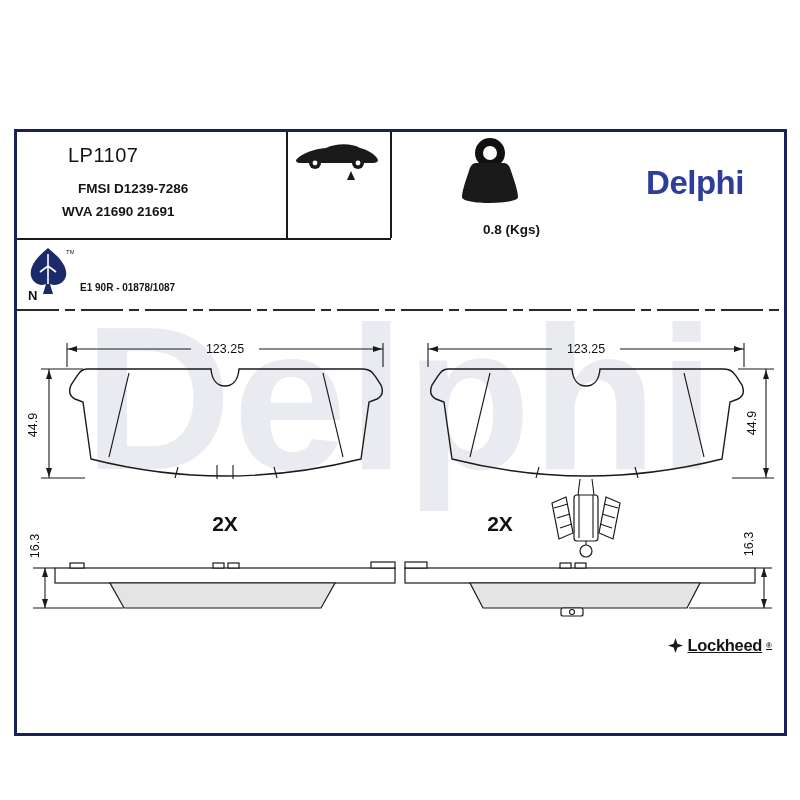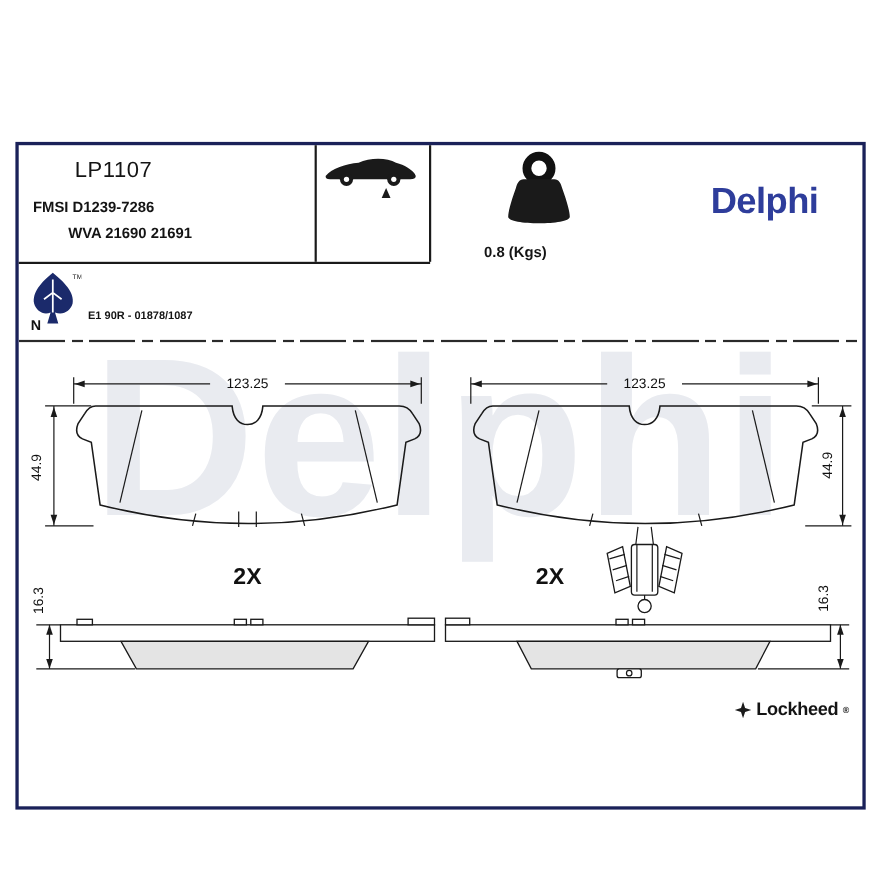--- a/index.html
+++ b/index.html
@@ -12,48 +12,48 @@
   body{width:800px;height:800px;background:#fff;font-family:"Liberation Sans",sans-serif;color:var(--ink);}
   .page{position:relative;width:800px;height:800px;background:#fff;overflow:hidden;}
   .watermark{
     position:absolute;left:0;top:295px;width:800px;text-align:center;
     font-size:205px;font-weight:700;line-height:1;color:var(--wm);
     letter-spacing:1px;user-select:none;
   }
   .frame{position:absolute;left:14px;top:129px;width:773px;height:607px;border:3px solid var(--frame);}
   .pn{position:absolute;left:30px;top:144px;font-size:20px;font-weight:400;letter-spacing:.5px;margin-left:38px;}
   .code{position:absolute;left:30px;font-size:13.5px;font-weight:700;}
-  .fmsi{top:181px;}
+  .fmsi{top:181px;margin-left:48px;}
   .wva{top:204px;margin-left:32px;}
   .vline{position:absolute;top:132px;width:1.5px;height:106px;background:#1a1a1a;}
   .v1{left:286px;}
   .v2{left:390px;}
   .hline{position:absolute;left:17px;top:238px;width:374px;height:1.5px;background:#1a1a1a;}
   .car-svg{position:absolute;left:292px;top:141px;}
   .kettle-svg{position:absolute;left:448px;top:136px;}
-  .kg{position:absolute;left:440px;top:222px;width:100px;text-align:left;font-size:13.5px;font-weight:700;}
+  .kg{position:absolute;left:440px;top:222px;width:100px;text-align:right;font-size:13.5px;font-weight:700;}
   .logo{position:absolute;left:630px;top:164px;width:130px;text-align:center;
         font-size:33px;font-weight:700;color:var(--brand);letter-spacing:-.5px;}
   .eco-svg{position:absolute;left:24px;top:246px;}
   .approval{position:absolute;left:80px;top:282px;font-size:10px;font-weight:700;}
   .chainline{position:absolute;left:17px;top:309px;width:765px;height:1.6px;
     background:repeating-linear-gradient(to right,#2a2a2a 0 42px,transparent 42px 48px,#2a2a2a 48px 58px,transparent 58px 64px);}
   svg text{font-family:"Liberation Sans",sans-serif;fill:#111;}
   .dim-t{font-size:12.5px;}
   .qty{font-size:21px;font-weight:600;}
   .ln{stroke:#1a1a1a;stroke-width:1.1;fill:none;}
   .outline{stroke:#1a1a1a;stroke-width:1.4;fill:none;}
   .solid{fill:#1a1a1a;}
   .fric{fill:#e4e4e4;stroke:#1a1a1a;stroke-width:1.2;}
   .white{fill:#fff;stroke:#1a1a1a;stroke-width:1.2;}
   .pad-left{position:absolute;left:25px;top:333px;}
   .pad-right{position:absolute;left:398px;top:333px;}
   .prof-left{position:absolute;left:25px;top:520px;}
   .prof-right{position:absolute;left:398px;top:520px;}
-  .lockheed{position:absolute;left:640px;top:636px;width:132px;display:flex;align-items:center;justify-content:flex-end;gap:4px;}
+  .lockheed{position:absolute;left:640px;top:636px;width:132px;display:flex;align-items:center;justify-content:flex-end;gap:4px;text-decoration:underline;}
   .lockheed .txt{font-size:16.5px;font-weight:700;letter-spacing:-.3px;}
   .lockheed sup{font-size:8px;font-weight:700;vertical-align:super;}
 </style>
 </head>
 <body>
 
 <div class="page">
 
   <div class="watermark">Delphi</div>
   <div class="frame"></div>

